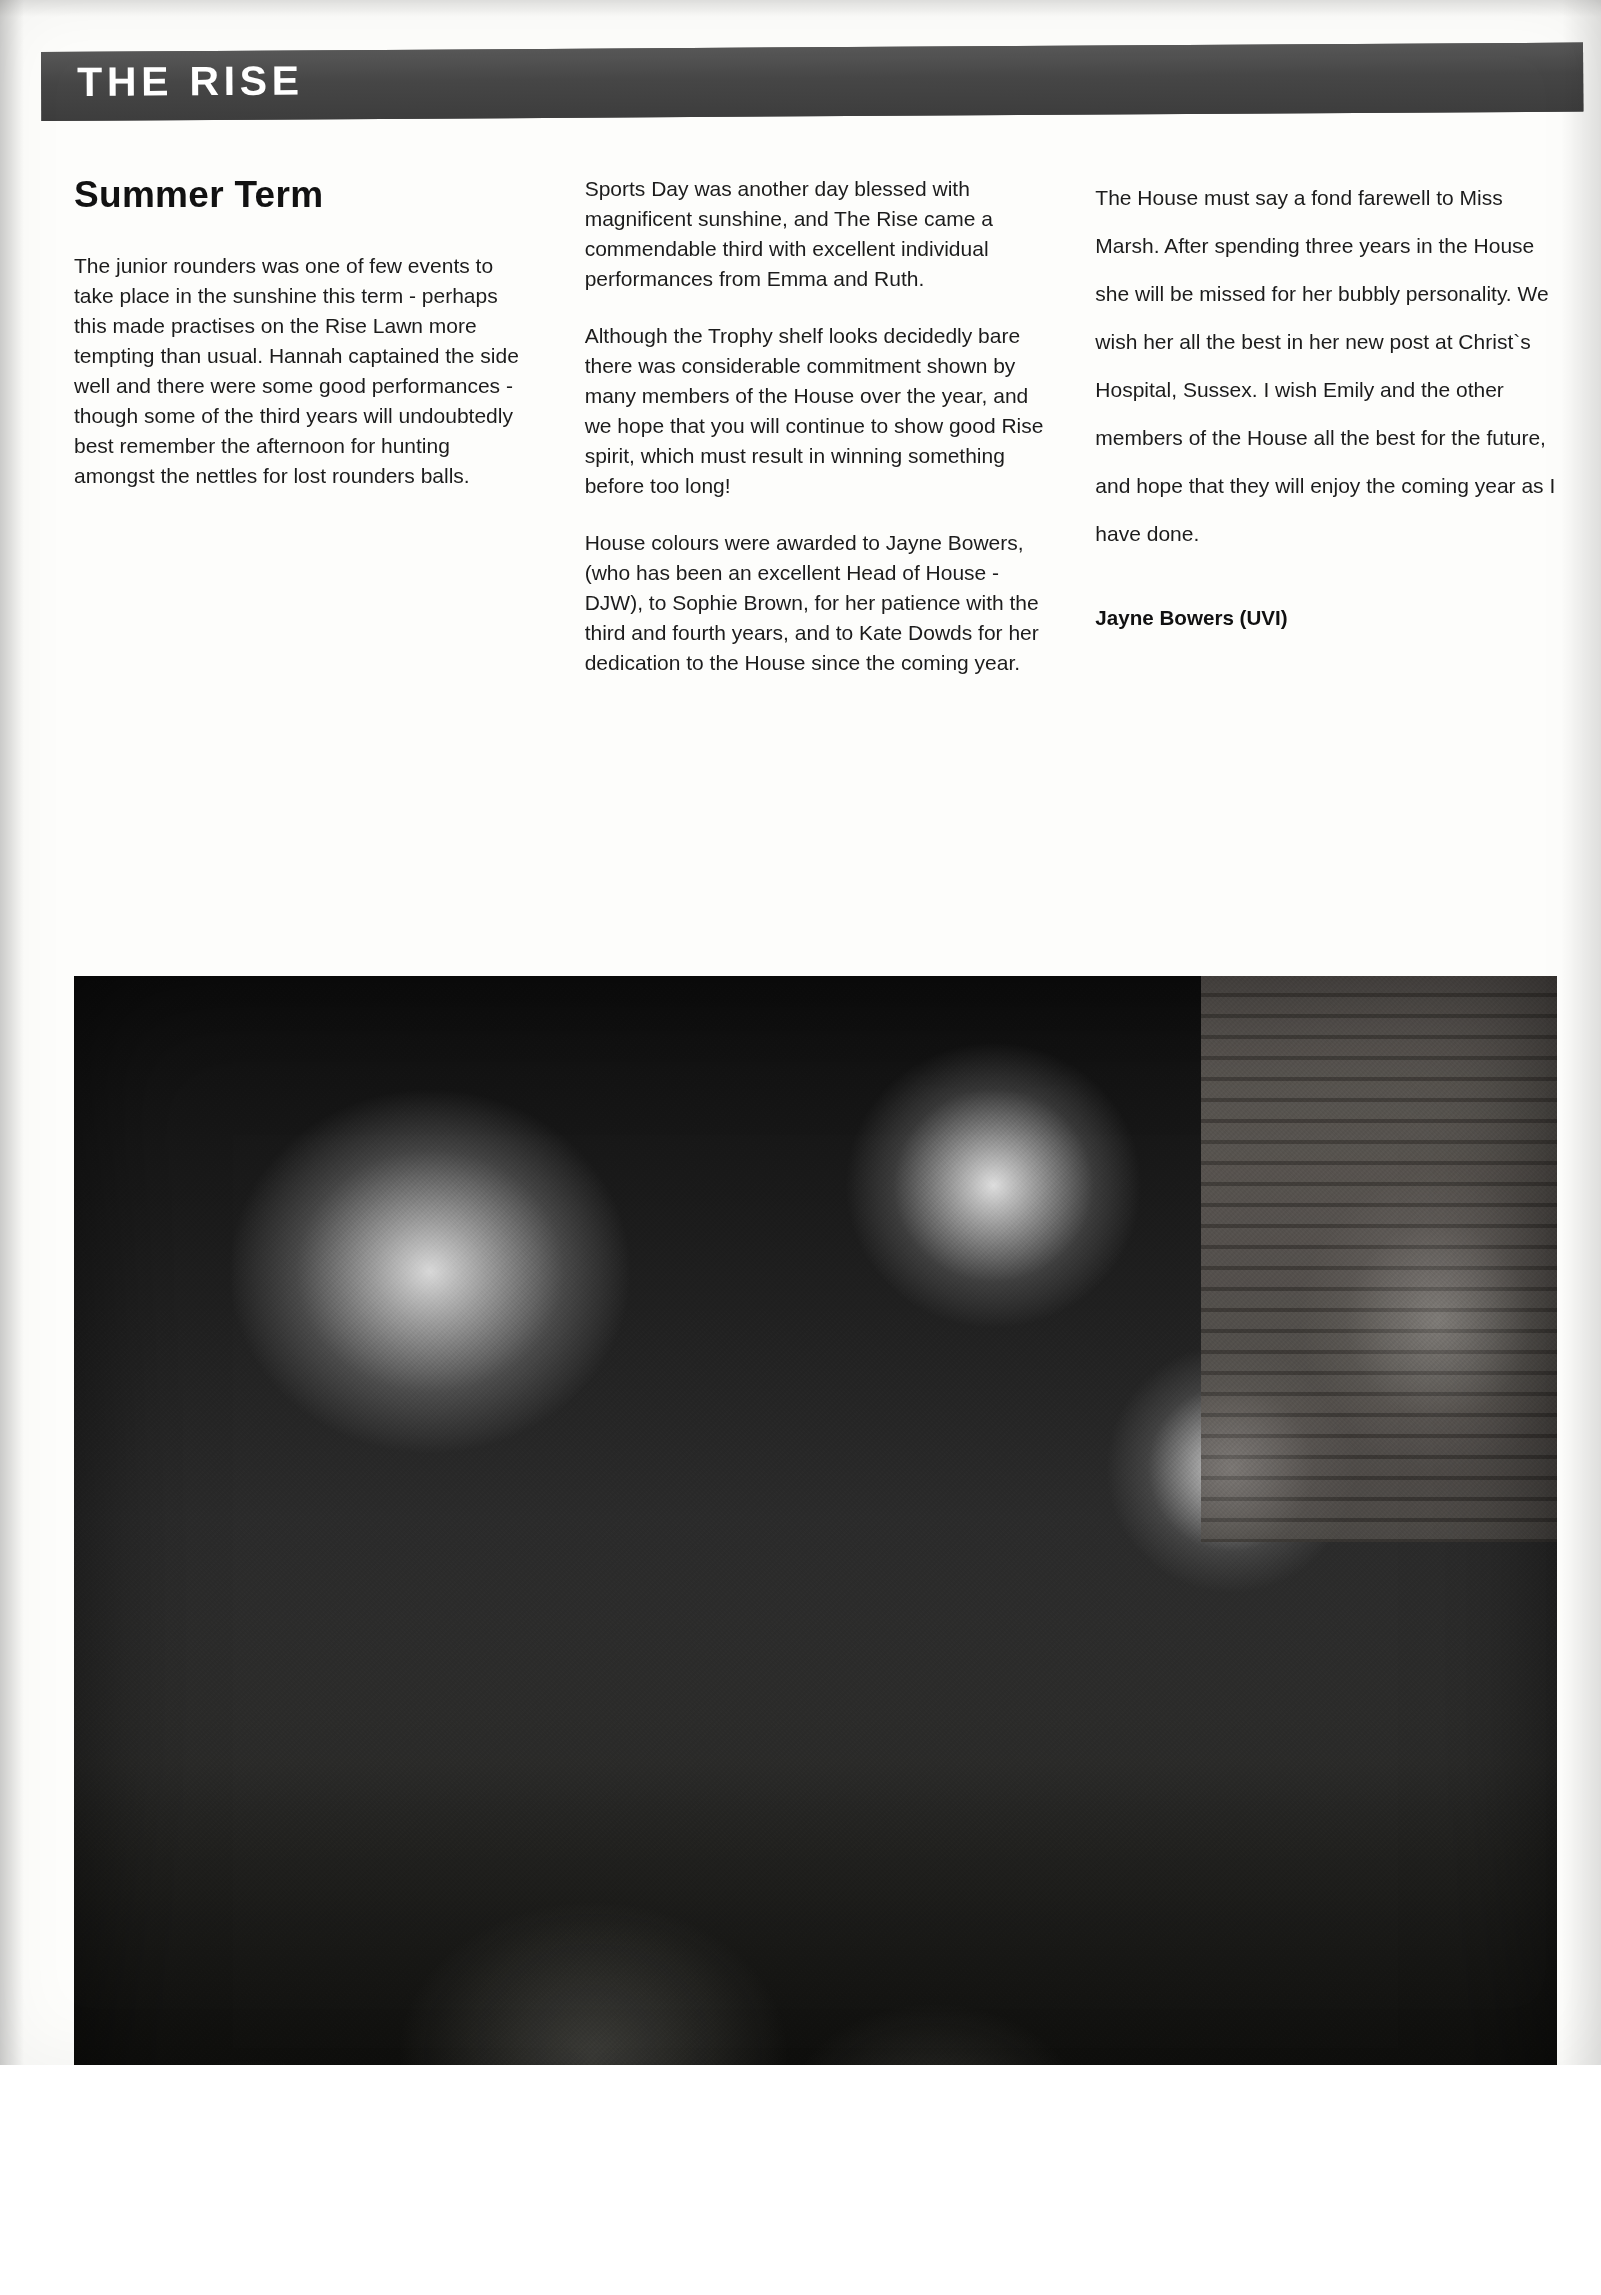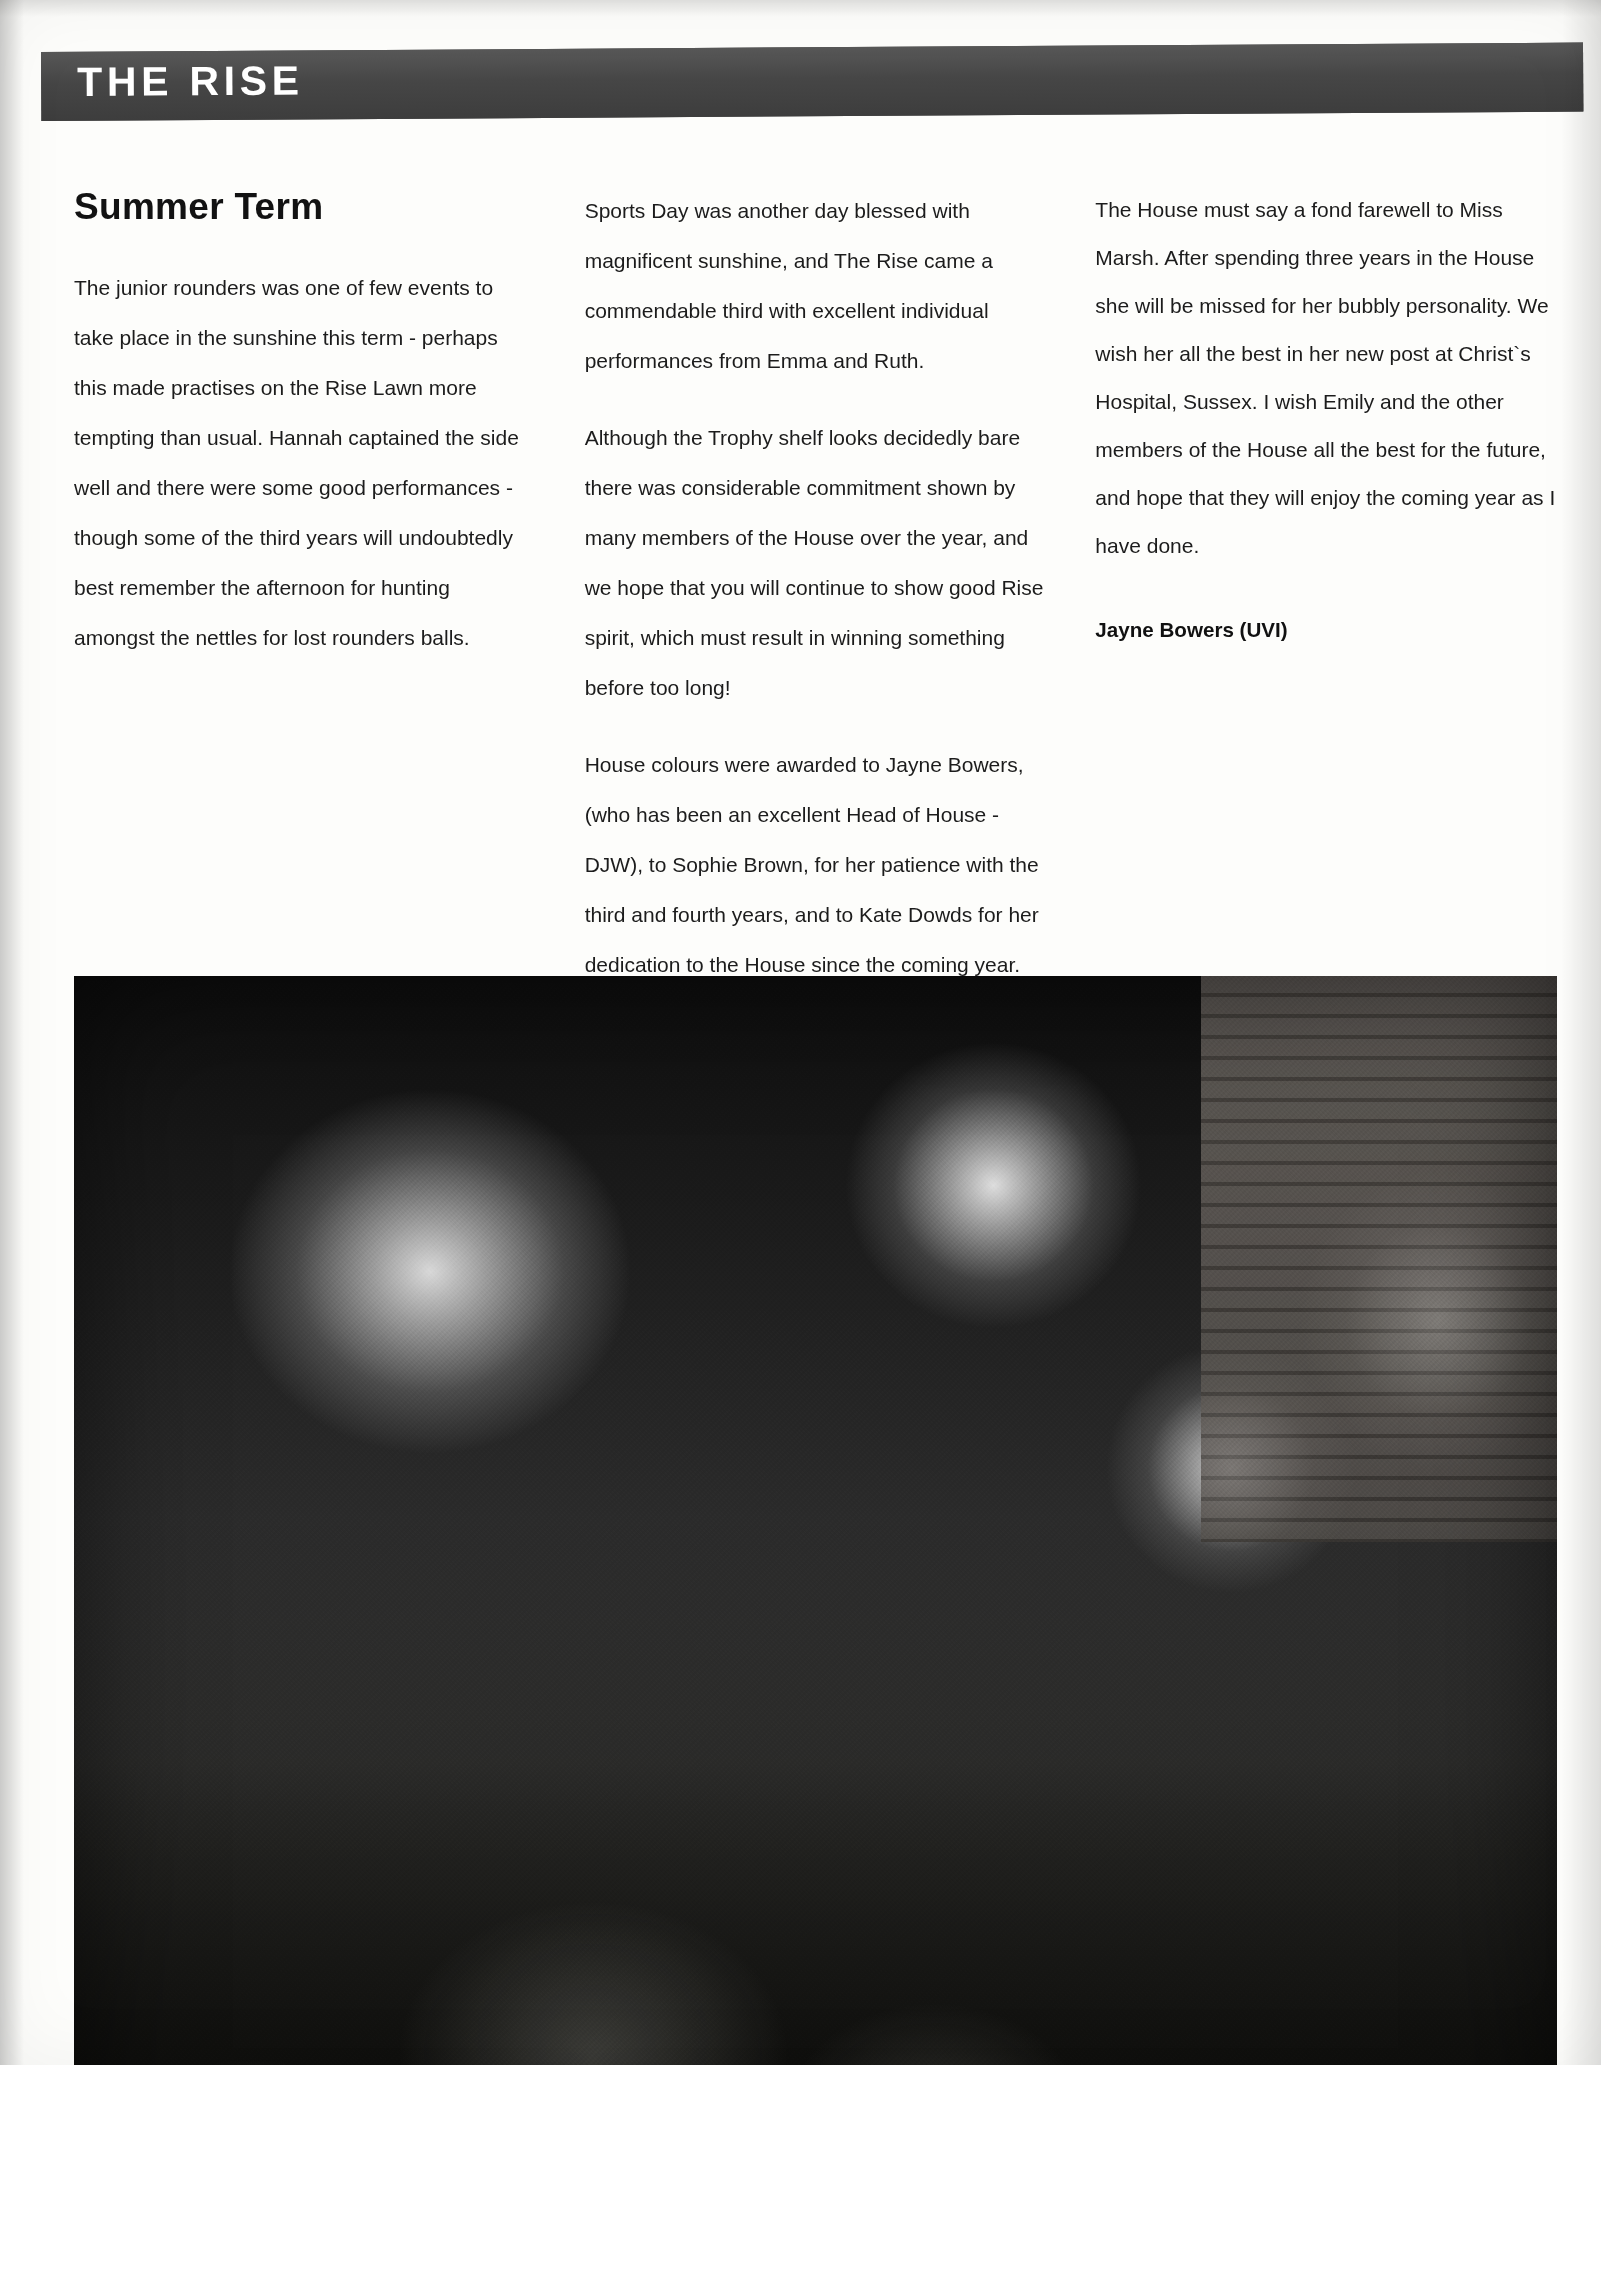--- a/index.html
+++ b/index.html
@@ -76,21 +76,21 @@
     z-index: 6;
     transform: rotate(-0.35deg);
     transform-origin: left top;
     font-family: "Liberation Sans", sans-serif;
   }
 
   
   .columns {
     position: absolute;
     left: 74px;
-    top: 186px;
+    top: 174px;
     width: 1483px;
     display: flex;
     gap: 49px;
     z-index: 6;
   }
   .col {
     width: 466px;
   }
   .col-1 { width: 466px; }
   .col-2 { width: 466px; }
@@ -98,21 +98,21 @@
 
   .article-title {
     font-size: 37px;
     font-weight: bold;
     letter-spacing: 0.3px;
     margin: 0 0 35px 0;
     color: #121212;
   }
   p.body {
     font-size: 21px;
-    line-height: 50px;
+    line-height: 30px;
     margin: 0 0 27px 0;
     color: #1c1c1c;
     text-align: left;
   }
   .byline {
     font-size: 20.6px;
     font-weight: bold;
     margin-top: 48px;
     color: #111;
   }

